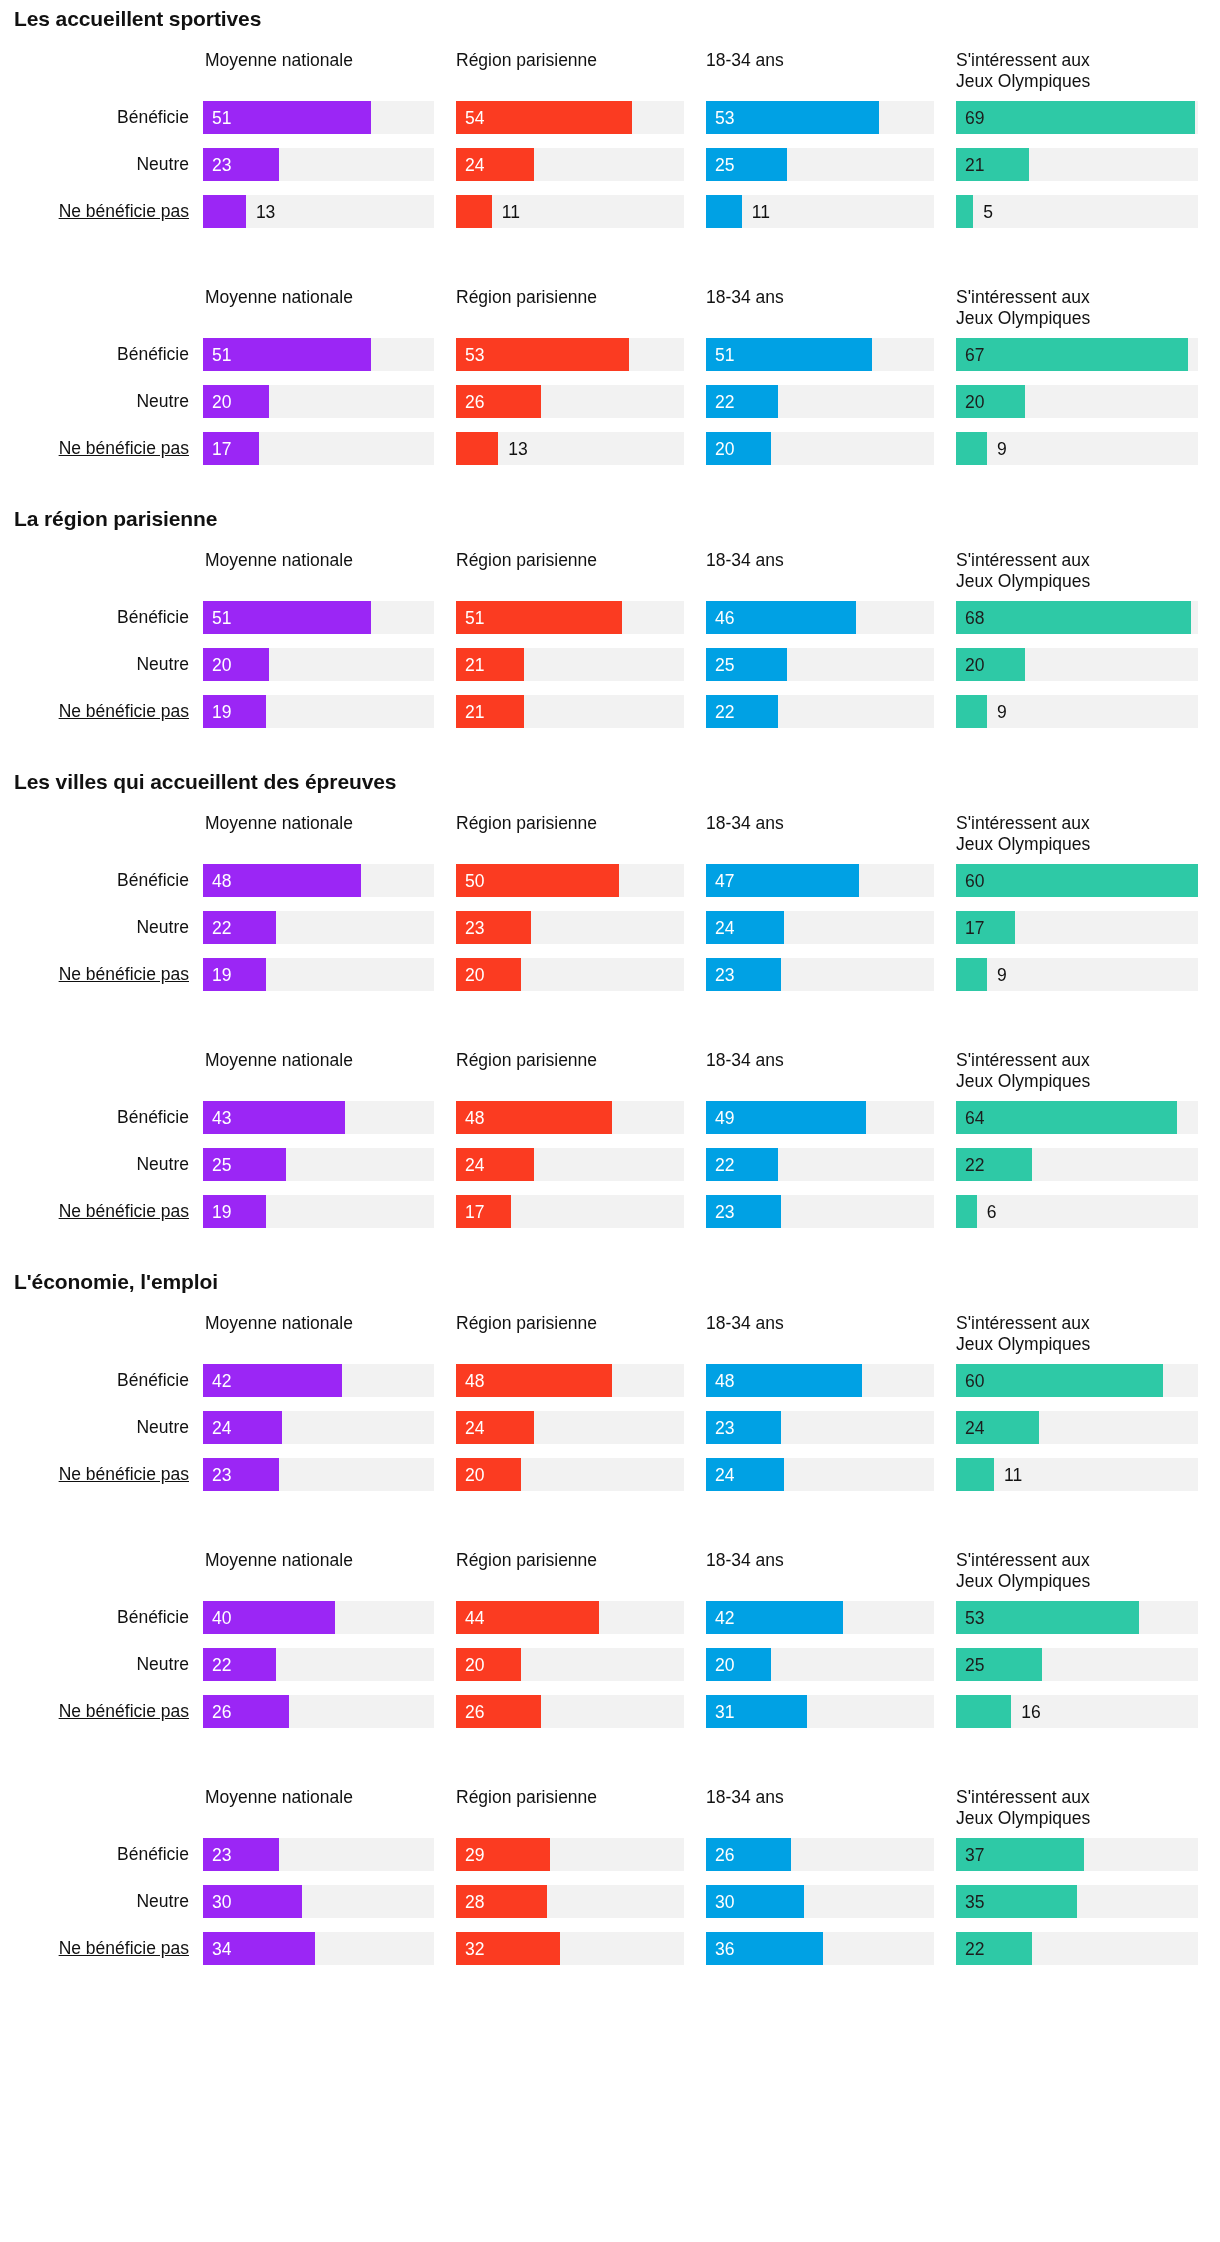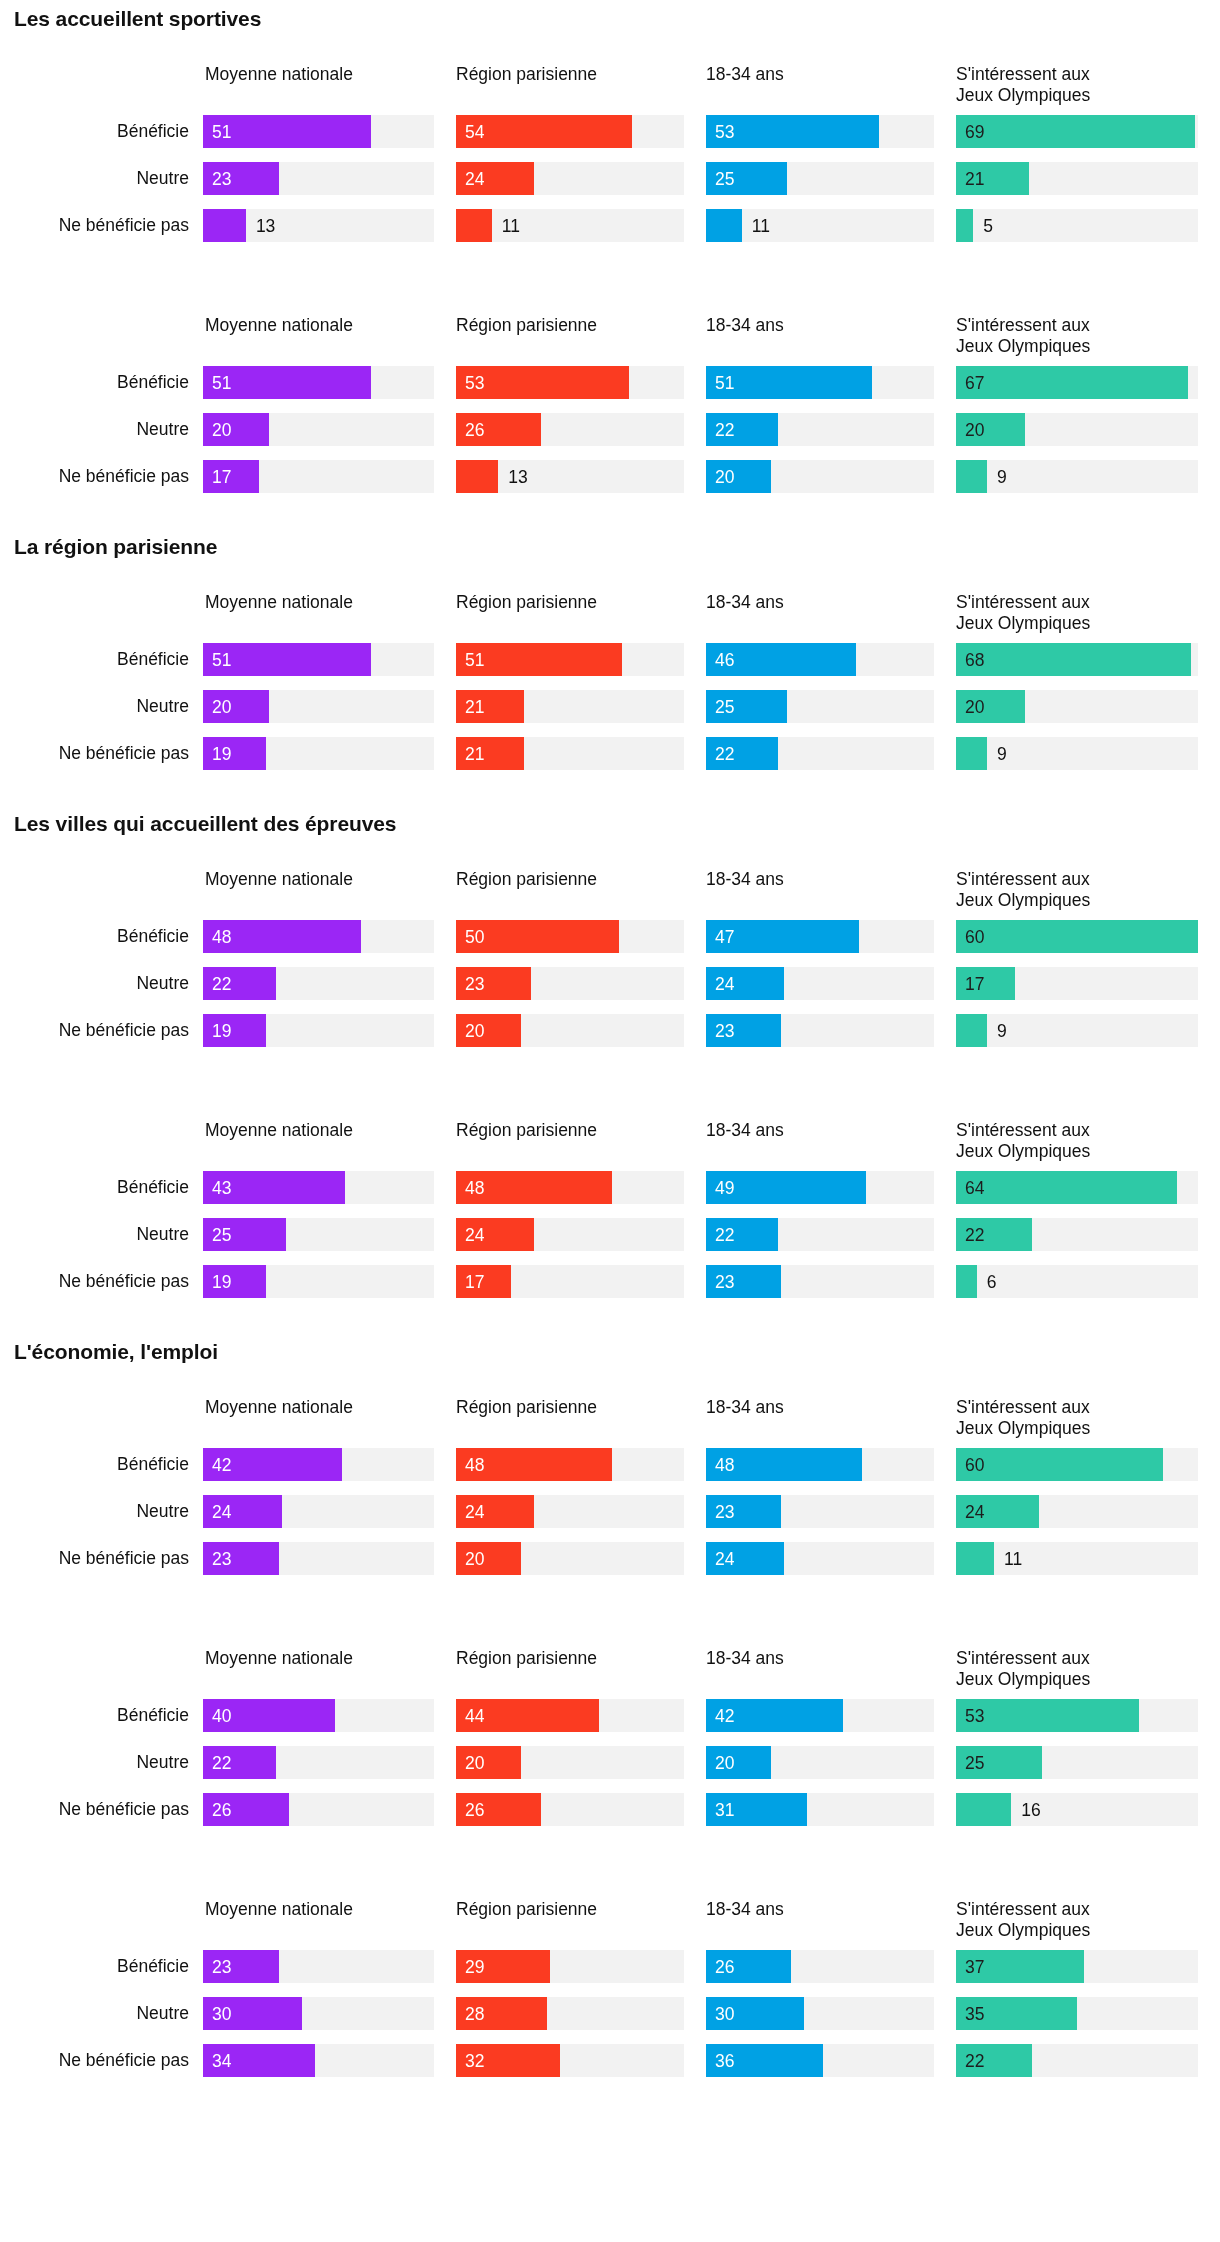--- a/index.html
+++ b/index.html
@@ -27,41 +27,41 @@
     line-height:26px;
   }
 
   
   .grid{
     display:grid;
     grid-template-columns:203px 253px 250px 250px 264px;
     align-items:start;
   }
 
-  .head-row{ margin-top:32px; }
+  .head-row{ margin-top:18px; }
   .col-head{
     font-size:17.5px;
     line-height:21px;
     color:#111111;
     font-weight:400;
     padding-right:14px;
     white-space:pre-line;
   }
   .col-head.c1{ padding-left:2px; }
 
   .rows{ margin-top:9px; }
 
   .row{
     display:grid;
     grid-template-columns:203px 253px 250px 250px 264px;
     align-items:center;
     height:33px;
     margin-bottom:14px;
   }
-  .row:last-child{ margin-bottom:0; }
+  .row:last-child{ margin-bottom:0;text-decoration:underline; }
 
   .row-label{
     font-size:17.5px;
     line-height:21px;
     color:#111111;
     text-align:right;
     padding-right:14px;
     box-sizing:border-box;
     white-space:nowrap;
   }

